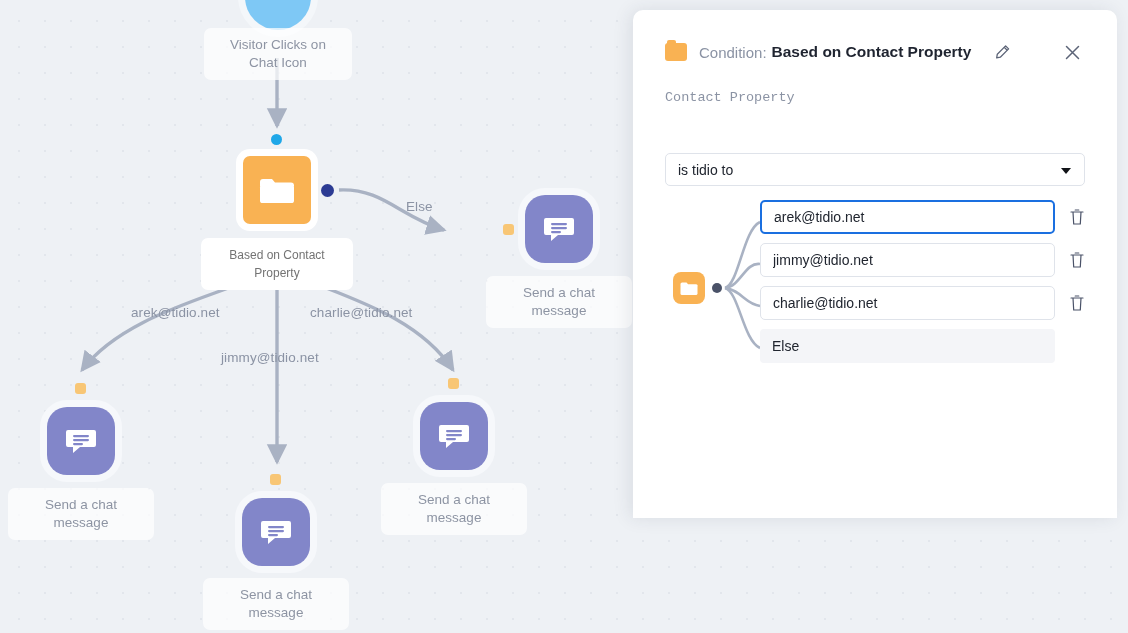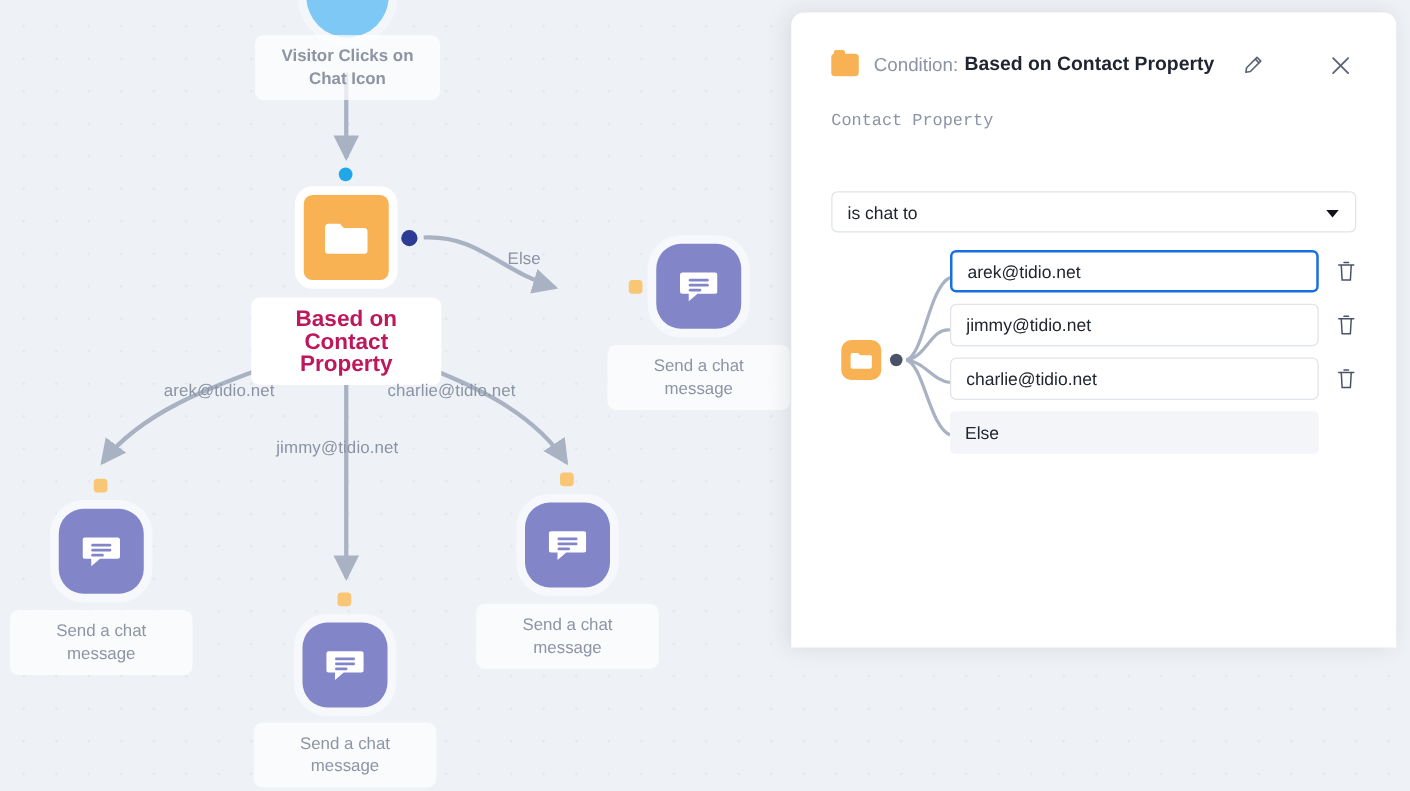--- a/index.html
+++ b/index.html
@@ -38,23 +38,22 @@
     border-radius: 7px;
     text-align: center;
     font-size: 13.5px;
     line-height: 18px;
     color: #8d94a3;
     padding: 8px 12px;
     white-space: pre-line;
   }
   .chip.selected {
     background: #ffffff;
-    color: #be185d;
-    font-size: 18px;
-    font-weight: bold;
+    color: #737373;
+    font-size: 12px;
   }
 
   
   .trigger-circle {
     position: absolute;
     width: 66px; height: 66px;
     border-radius: 50%;
     background: #7ec8f5;
     box-shadow: 0 0 0 7px #f4f7fa;
   }
@@ -220,21 +219,21 @@
     <path d="M339,190 C383,188 400,217 444,230" stroke="#a9b2c3" stroke-width="3.4" fill="none" marker-end="url(#arrow)"></path>
 
     <path d="M244,282 C200,300 120,320 82,370" stroke="#a9b2c3" stroke-width="3.4" fill="none" marker-end="url(#arrow)"></path>
 
     <path d="M277,284 L277,462" stroke="#a9b2c3" stroke-width="3.4" fill="none" marker-end="url(#arrow)"></path>
 
     <path d="M311,282 C356,300 420,320 453,370" stroke="#a9b2c3" stroke-width="3.4" fill="none" marker-end="url(#arrow)"></path>
   </svg>
 
   <div class="trigger-circle" style="left:245px; top:-36px;"></div>
-  <div class="chip" style="left:204px; top:28px; width:148px;font-weight:bold;">Visitor Clicks on
+  <div class="chip" style="left:204px; top:28px; width:148px;">Visitor Clicks on
 Chat Icon</div>
   <div class="dot dot-in-blue" style="left:271px; top:134px;"></div>
 
   <div class="cond-node" style="left:243px; top:156px;">
     <svg width="36" height="29" viewBox="0 0 36 29">
       <path d="M1,6 a3,3 0 0 1 3,-3 h9 l3,3.4 h16 a3,3 0 0 1 3,3 v1 H1 z" fill="#ffffff"></path>
       <rect x="1" y="9" width="34" height="18" rx="2.6" fill="#ffffff"></rect>
     </svg>
   </div>
   <div class="dot dot-out-navy" style="left:321px; top:184px;"></div>
@@ -315,21 +314,21 @@
       </svg>
     </div>
   </div>
 
   <div class="field-label">Contact Property</div>
 
 
   <div class="select-gap"></div>
 
   <div class="select-box">
-    <span>is chat to</span>
+    <span>is tidio to</span>
     <span class="caret"></span>
   </div>
 
   <div class="outputs-wrap">
 
     <svg id="panel-connectors">
       <path d="M60,88 C74,84 78,30 95,22" stroke="#a9b2c3" stroke-width="2.6" fill="none"></path>
       <path d="M60,88 C76,86 80,62 95,64" stroke="#a9b2c3" stroke-width="2.6" fill="none"></path>
       <path d="M60,88 C76,90 80,104 95,106" stroke="#a9b2c3" stroke-width="2.6" fill="none"></path>
       <path d="M60,88 C74,92 78,140 95,148" stroke="#a9b2c3" stroke-width="2.6" fill="none"></path>

